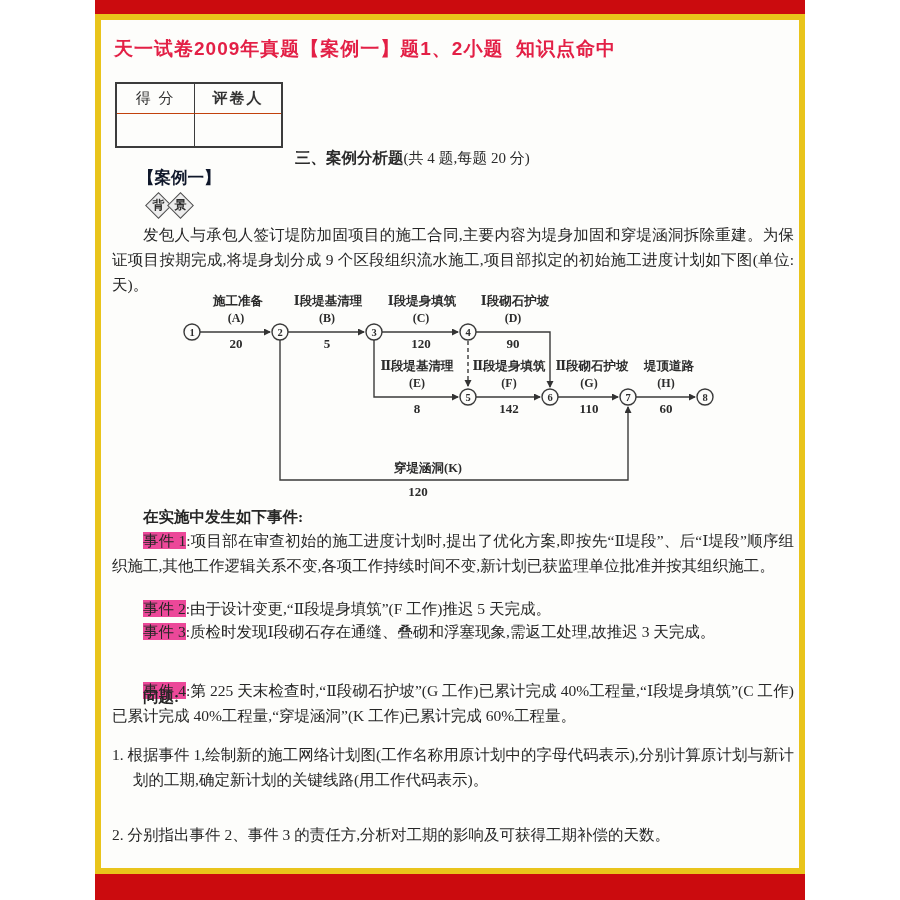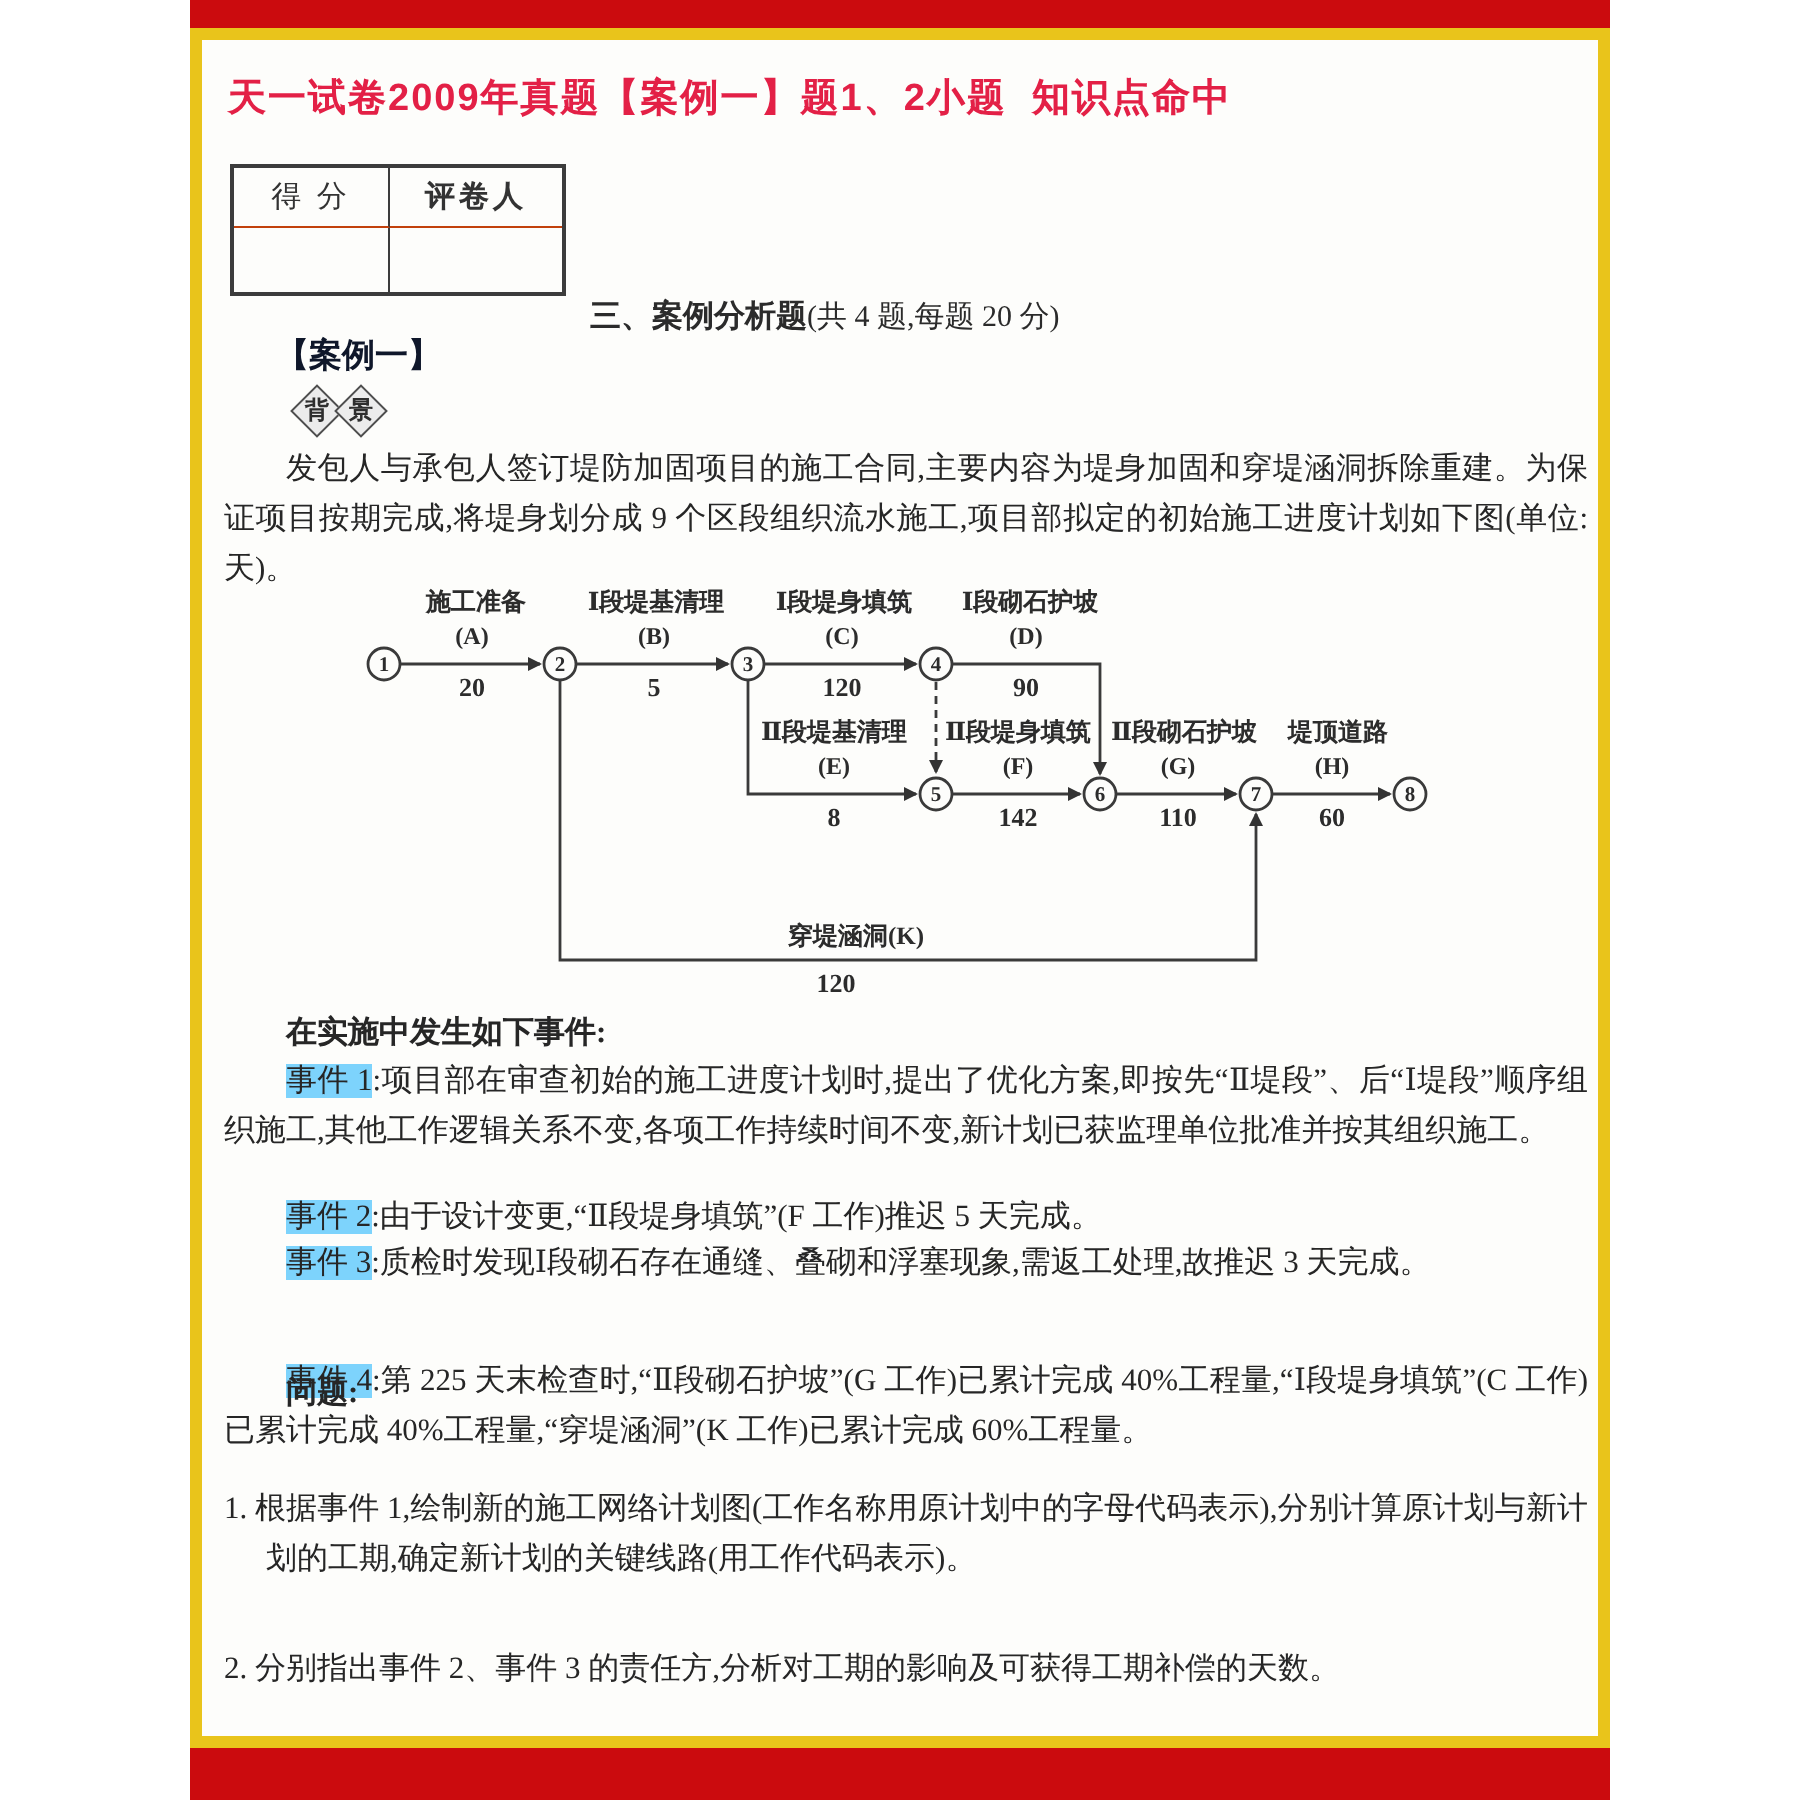--- a/index.html
+++ b/index.html
@@ -51,21 +51,21 @@
   .diamond.d1 { left:2px; } .diamond.d2 { left:24px; }
   .diamond .ch {
     position:absolute; inset:0; display:flex; align-items:center; justify-content:center;
     transform:rotate(-45deg); font-size:12px; font-weight:bold; color:#2e2e2e;
   }
   .para {
     position:absolute; left:112px; width:682px; z-index:3;
     font-size:15.5px; line-height:25px; text-align:justify; color:#262626;
   }
   .indent { text-indent:2em; }
-  .hl { background:#7dd3fc; }
+  .hl { background:#ec4899; }
   .q-hang { padding-left:21px; text-indent:-21px; }
   .bold { font-weight:bold; }
   svg.net { position:absolute; left:170px; top:290px; z-index:3; }
   svg.net text {
     font-family:"Liberation Serif","DejaVu Serif",serif;
     font-weight:600; fill:#2c2c2c;
   }
   .nm { font-size:12.5px; } .cd { font-size:12px; } .du { font-size:13px; }
   .nn { font-size:10.5px; font-weight:600; }
 </style>

